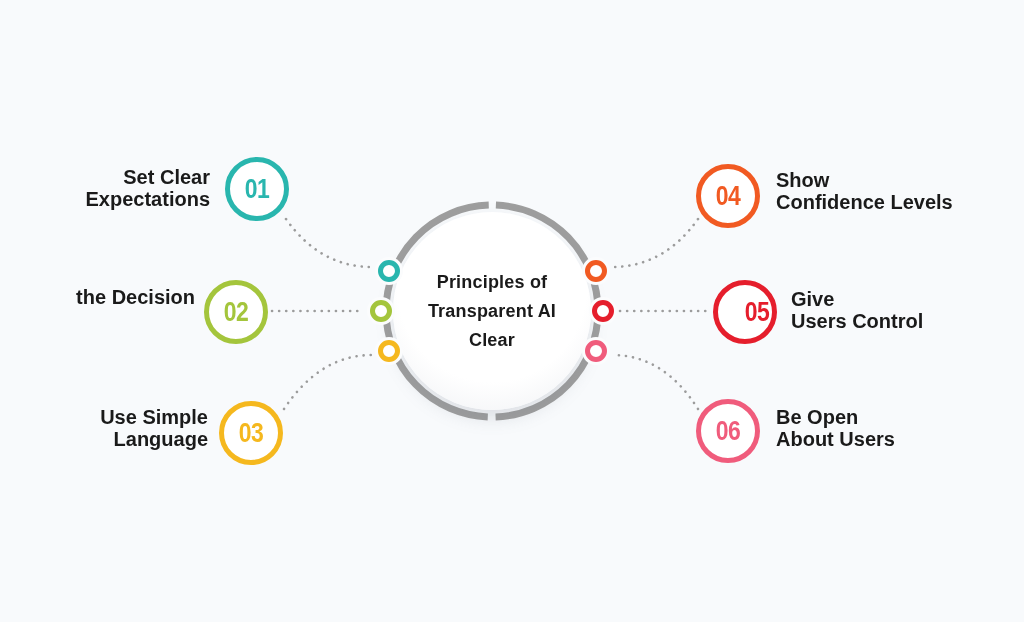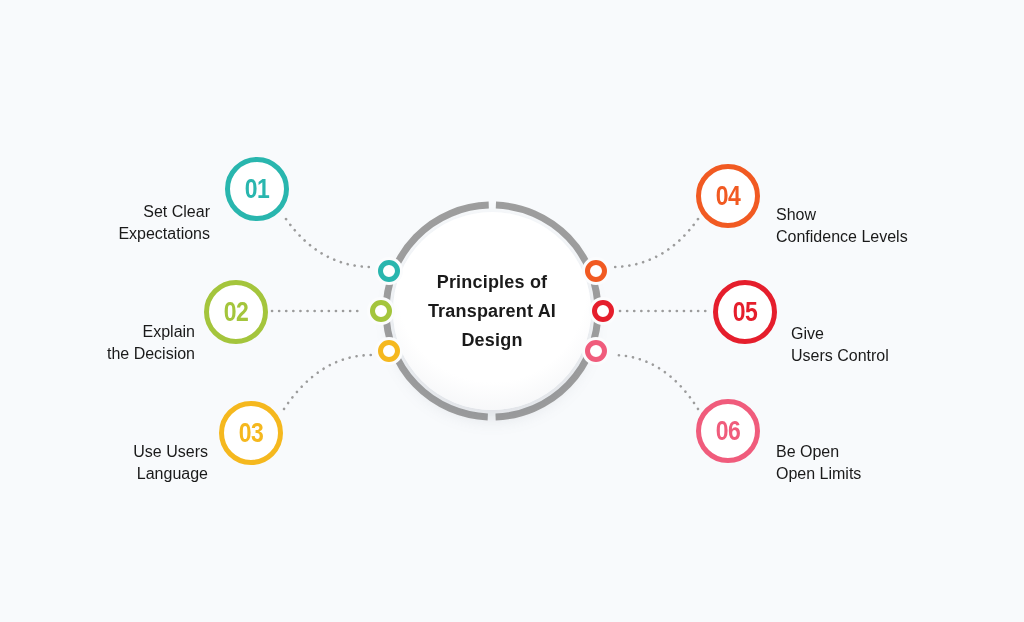--- a/index.html
+++ b/index.html
@@ -29,31 +29,30 @@
   }
   .badge .num{
     font-weight:700;font-size:28px;letter-spacing:-.5px;
     transform:scaleX(.82);
   }
   .node{
     position:absolute;width:12px;height:12px;border:5px solid;border-radius:50%;
     background:#ffffff;box-shadow:0 0 0 3px #fbfcfd;
   }
   .label{
-    position:absolute;font-weight:400;font-size:16px;line-height:22px;
+    position:absolute;font-weight:700;font-size:20px;line-height:22px;
     white-space:nowrap;
-    margin-top:35px;
   }
   .label.ra{text-align:right;}
   
   .i1{left:225px;top:157px;}
   .i2{left:204px;top:280px;}
   .i3{left:219px;top:401px;}
   .i4{left:696px;top:164px;}
-  .i5{left:713px;top:280px;}
+  .i5{left:713px;top:280px;justify-content:flex-end;}
   .i6{left:696px;top:399px;text-align:center;}
   
   .n1{left:378px;top:260px;}
   .n2{left:370px;top:300px;}
   .n3{left:378px;top:340px;}
   .n4{left:585px;top:260px;}
   .n5{left:592px;top:300px;}
   .n6{left:585px;top:340px;}
   
   .l1{right:814px;top:166px;}
@@ -75,21 +74,21 @@
     <path class="connector" d="M284,409 Q320,355 372,355" style="stroke: rgb(156, 156, 156);"></path>
     <path class="connector" d="M698,219 Q664,267 612,267" style="stroke: rgb(156, 156, 156);"></path>
     <path class="connector" d="M620,311 L712,311" style="stroke: rgb(156, 156, 156);"></path>
     <path class="connector" d="M698,409 Q664,355 612,355" style="stroke: rgb(156, 156, 156);"></path>
   </svg>
 
   <div class="disc">
     <div class="title">
       <div>Principles of</div>
       <div>Transparent AI</div>
-      <div>Design</div>
+      <div>Clear</div>
     </div>
   </div>
 
   <div class="node n1" style="border-color: rgb(41, 182, 174);"></div>
   <div class="node n2" style="border-color: rgb(164, 197, 60);"></div>
   <div class="node n3" style="border-color: rgb(245, 184, 30);"></div>
   <div class="node n4" style="border-color: rgb(241, 90, 34);"></div>
   <div class="node n5" style="border-color: rgb(229, 30, 44);"></div>
   <div class="node n6" style="border-color: rgb(240, 92, 124);"></div>
 
@@ -110,33 +109,32 @@
   </div>
   <div class="badge i6" style="border-color: rgb(240, 92, 124);">
     <span class="num" style="color: rgb(240, 92, 124);">06</span>
   </div>
 
   <div class="label ra l1">
     <div>Set Clear</div>
     <div>Expectations</div>
   </div>
   <div class="label ra l2">
-    <div>Explain</div>
     <div>the Decision</div>
   </div>
   <div class="label ra l3">
-    <div>Use Users</div>
+    <div>Use Simple</div>
     <div>Language</div>
   </div>
   <div class="label l4">
     <div>Show</div>
     <div>Confidence Levels</div>
   </div>
   <div class="label l5">
     <div>Give</div>
     <div>Users Control</div>
   </div>
   <div class="label l6">
     <div>Be Open</div>
-    <div>Open Limits</div>
+    <div>About Users</div>
   </div>
 
 </div>
 
 </body></html>

